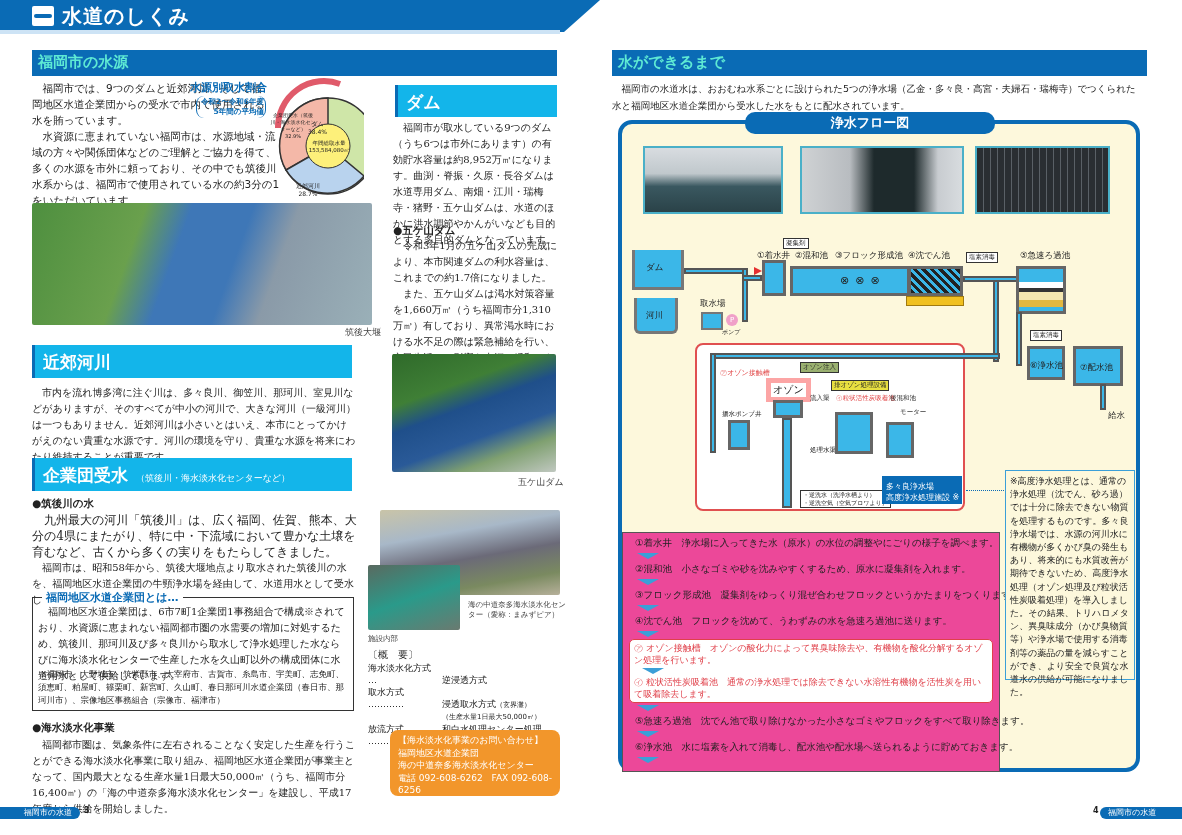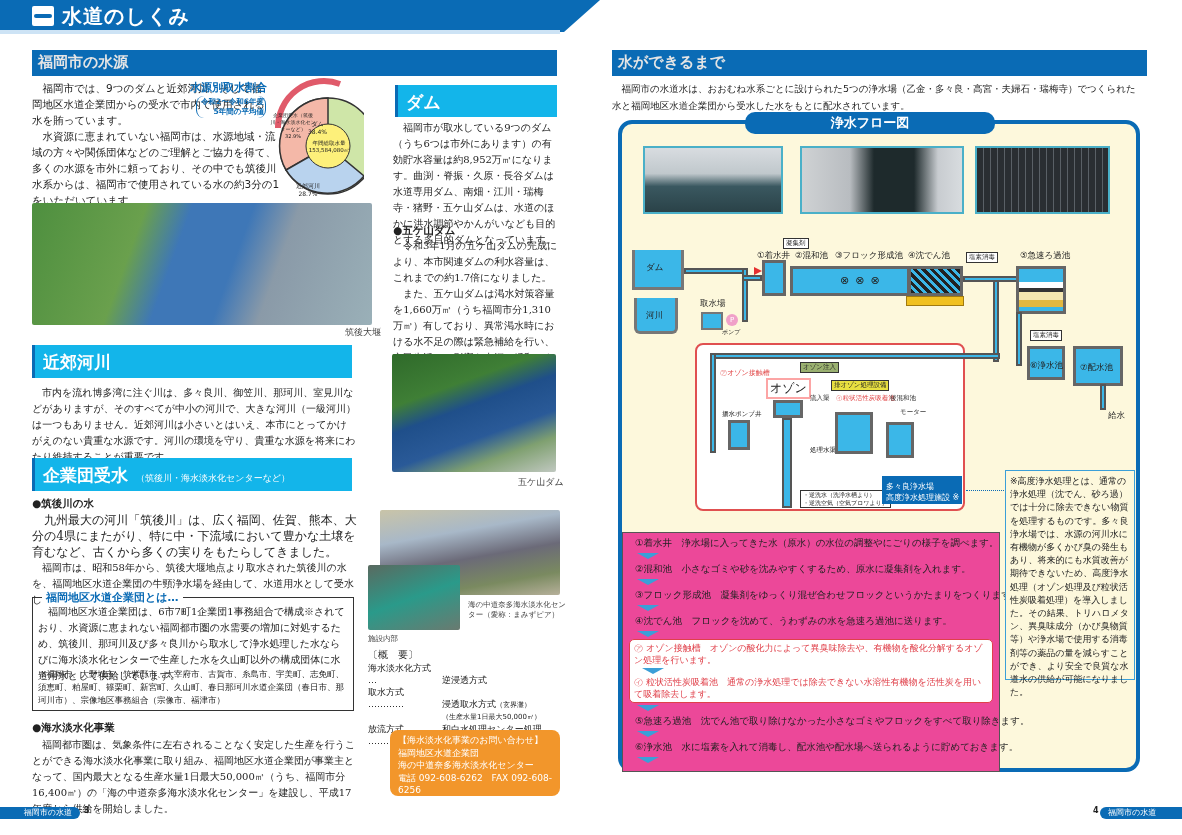--- a/index.html
+++ b/index.html
@@ -4,21 +4,21 @@
 <style>
 *{box-sizing:border-box;margin:0;padding:0}
 body{width:1182px;height:835px;background:#fff;font-family:"DejaVu Sans",sans-serif;color:#222;position:relative;overflow:hidden}
 .abs{position:absolute}
 .serif{font-family:"DejaVu Serif",serif}
 .topbar{left:0;top:0;width:600px;height:32px;background:#0a6bb5;clip-path:polygon(0 0,100% 0,94% 100%,0 100%)}
 .topbar2{left:0;top:30px;width:560px;height:4px;background:#cde3f5}
 .toptitle{left:62px;top:3px;color:#fff;font-size:20px;font-weight:bold;letter-spacing:1px}
 .wave-logo{left:32px;top:6px;width:22px;height:20px;background:#fff;border-radius:2px}
 .wave-logo:before{content:"";position:absolute;left:2px;top:8px;width:18px;height:4px;background:#0a6bb5;border-radius:3px}
-.sechead{background:#0a6bb5;color:#e5e5e5;font-weight:bold;font-size:15px;padding:3px 6px;height:26px}
+.sechead{background:#0a6bb5;color:#5eead4;font-weight:bold;font-size:15px;padding:3px 6px;height:26px}
 .cyanhead{background:#13b5ea;color:#fff;font-weight:bold;font-size:17px;padding:6px 8px;border-left:3px solid #0a6bb5}
 .body-text{font-size:10.5px;line-height:16px;text-indent:1em}
 .small{font-size:9px;color:#444}
 .photo{border-radius:2px}
 .dash-sep{border-top:1px dotted #0a6bb5}
 .box{border:1.5px solid #333}
 .flowbox{left:618px;top:120px;width:522px;height:652px;border:4px solid #0a6bb5;border-radius:14px;background:#fdf8dc}
 .flowtab{left:745px;top:112px;width:250px;height:22px;background:#0a6bb5;color:#fff;font-weight:bold;font-size:13px;text-align:center;line-height:22px;border-radius:10px}
 .steps{left:622px;top:532px;width:378px;height:240px;border:1.5px solid #555;background:#ec4899}
 .step{font-size:9.5px;padding-left:12px;height:20px;line-height:20px;white-space:nowrap}
@@ -159,21 +159,21 @@
 <div class="abs label-sm" style="left:1080px;top:362px">⑦配水池</div>
 <div class="abs pipe" style="left:1100px;top:384px;width:6px;height:26px"></div>
 <div class="abs label-sm" style="left:1108px;top:410px">給水</div>
 
 <div class="abs" style="left:695px;top:343px;width:270px;height:168px;border:2px solid #e05050;border-radius:8px;background:#fff"></div>
 <div class="abs pipe" style="left:710px;top:353px;width:290px;height:6px"></div>
 <div class="abs pipe" style="left:710px;top:353px;width:6px;height:100px"></div>
 <div class="abs label-sm" style="left:720px;top:368px;color:#e04040;font-size:7px">㋐オゾン接触槽</div>
 <div class="abs label-sm" style="left:800px;top:362px;background:#9ab070;border:1px solid #333;padding:0 2px;font-size:6.5px">オゾン注入</div>
 <div class="abs label-sm" style="left:831px;top:380px;background:#e8e040;border:1px solid #333;padding:0 2px;font-size:6.5px">排オゾン処理設備</div>
-<div class="abs label-sm" style="left:766px;top:378px;background:#fff;border:2px solid #fca5a5;padding:0 2px;font-size:12px">オゾン</div>
+<div class="abs label-sm" style="left:766px;top:378px;background:#fff;border:5px solid #fca5a5;padding:0 2px;font-size:10px">オゾン</div>
 <div class="abs label-sm" style="left:810px;top:394px;font-size:6.5px">流入渠</div>
 <div class="abs label-sm" style="left:836px;top:394px;font-size:6.5px;color:#e04040">㋑粒状活性炭吸着池</div>
 <div class="abs label-sm" style="left:890px;top:394px;font-size:6.5px">後混和池</div>
 <div class="abs label-sm" style="left:900px;top:408px;font-size:6.5px">モーター</div>
 <div class="abs label-sm" style="left:722px;top:410px;font-size:6.5px">揚水ポンプ井</div>
 <div class="abs tank" style="left:728px;top:420px;width:22px;height:30px"></div>
 <div class="abs tank" style="left:773px;top:400px;width:30px;height:18px"></div>
 <div class="abs" style="left:782px;top:418px;width:10px;height:90px;background:#3bb7e8;border:2px solid #555"></div>
 <div class="abs label-sm" style="left:810px;top:446px;font-size:6.5px">処理水渠</div>
 <div class="abs tank" style="left:835px;top:412px;width:38px;height:42px"></div>

